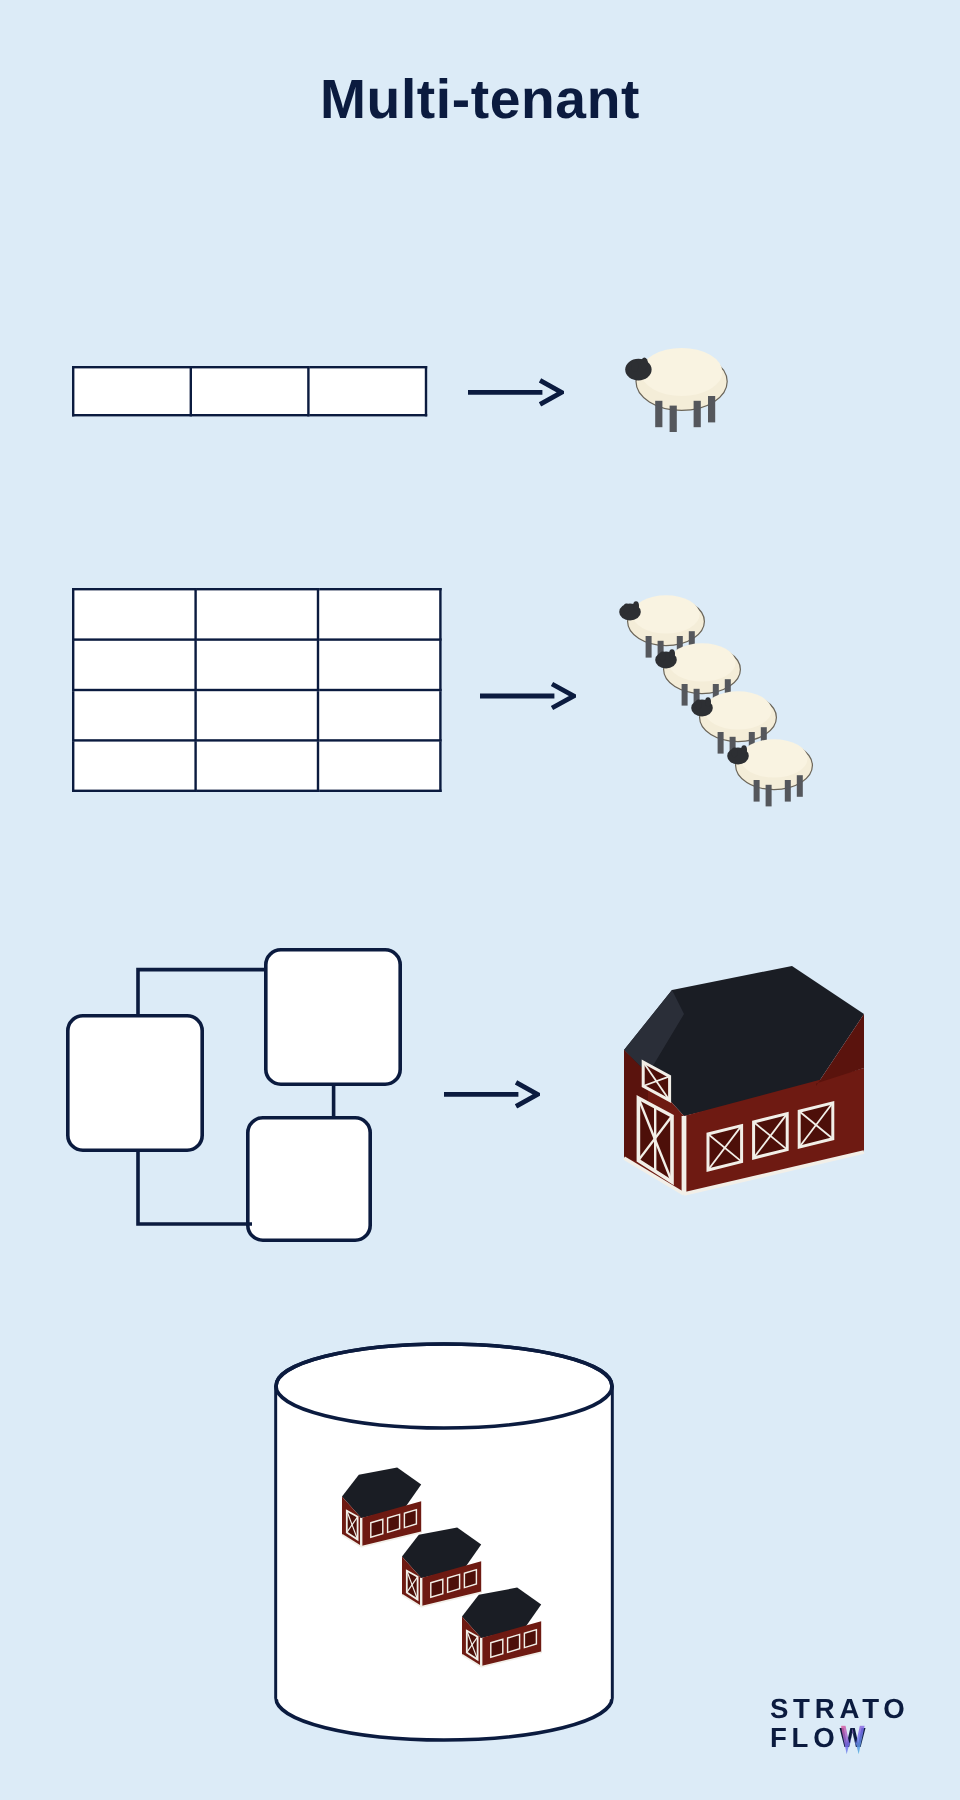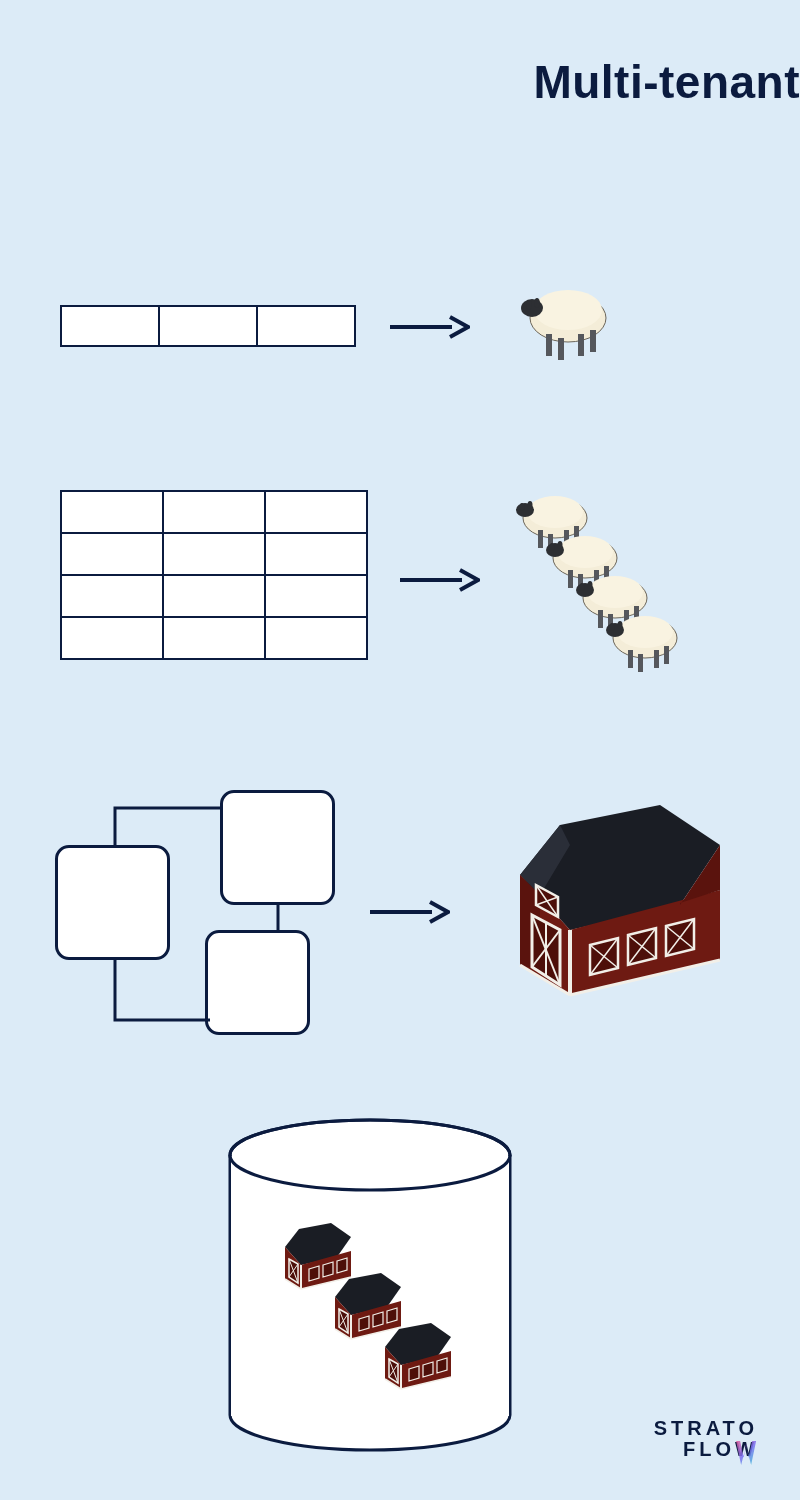--- a/index.html
+++ b/index.html
@@ -5,21 +5,21 @@
   * { margin: 0; padding: 0; box-sizing: border-box; }
   body {
     width: 800px;
     height: 1500px;
     background: #dcebf7;
     font-family: Arial, Helvetica, sans-serif;
     position: relative;
     overflow: hidden;
   }
   .title {
-    text-align: right;
+    text-align: center;
     color: #0b1b3f;
     font-weight: 900;
     font-size: 46px;
     line-height: 1.2;
     padding-top: 55px;
     letter-spacing: 0.5px;
   }
   .row {
     position: absolute;
     left: 0;
@@ -64,25 +64,24 @@
     left: 225px;
     top: 1120px;
     width: 290px;
     height: 330px;
   }
   
   .logo {
     position: absolute;
     right: 42px;
     bottom: 40px;
-    text-align: right;
     color: #0b1b3f;
     font-weight: 900;
     letter-spacing: 4px;
-    font-size: 20px;
+    font-size: 23px;
     line-height: 1.05;
   }
   .logo .flow-w {
     display: inline-block;
     position: relative;
   }
   .logo .flow-w::before {
     content: "";
     position: absolute;
     left: 1px;

